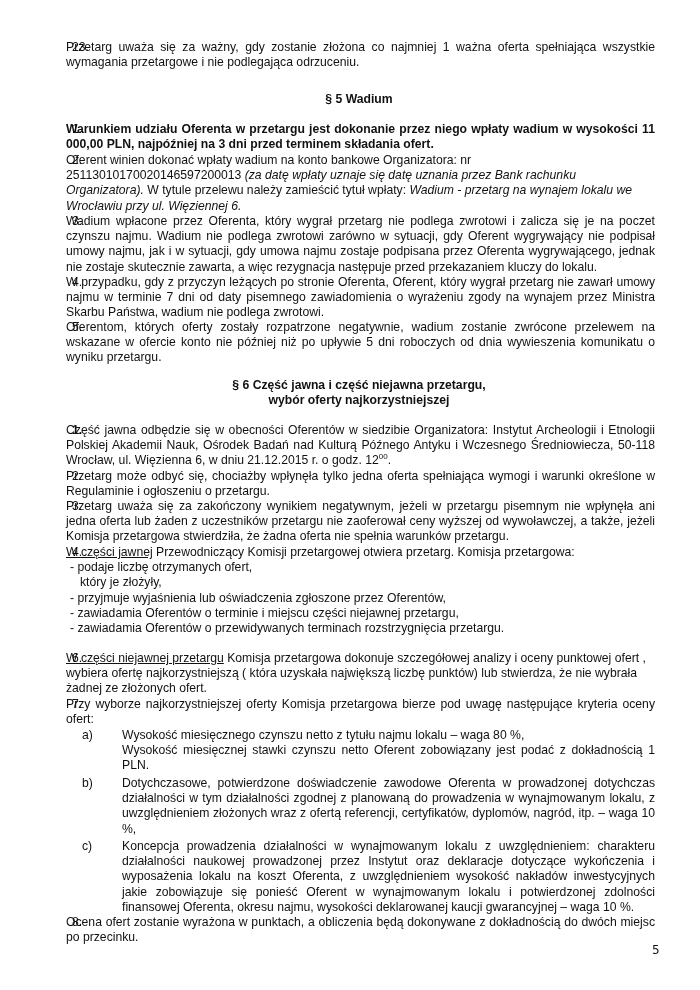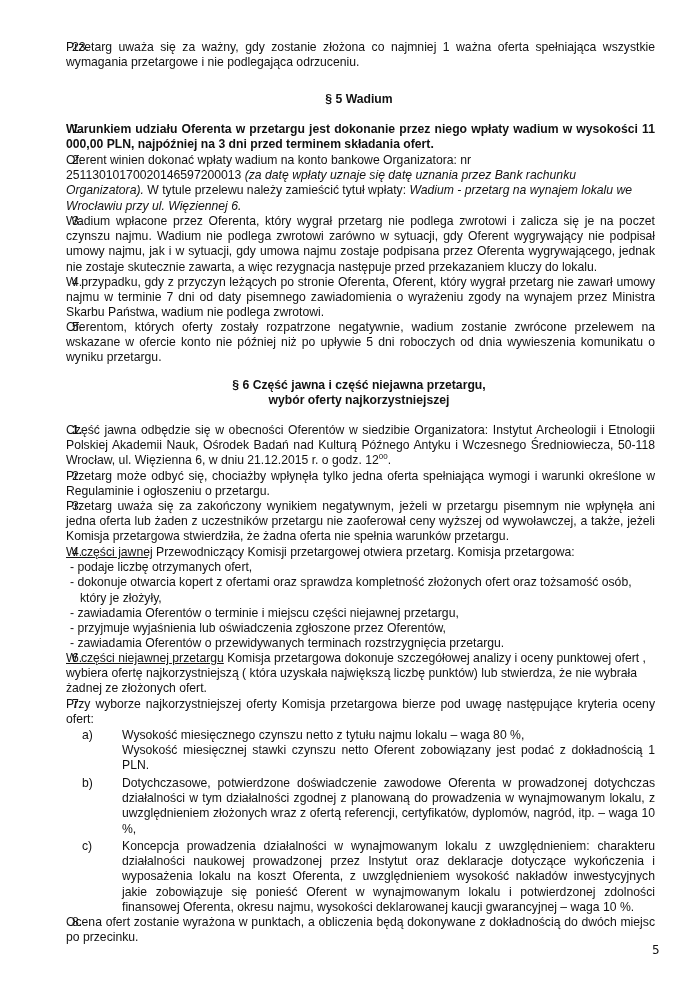--- a/index.html
+++ b/index.html
@@ -81,24 +81,23 @@
 
   <div class="item" style="top:499px;">
     <span class="num">3.</span>
     <div class="txt">Przetarg uważa się za zakończony wynikiem negatywnym, jeżeli w przetargu pisemnym nie wpłynęła ani jedna oferta lub żaden z uczestników przetargu nie zaoferował ceny wyższej od wywoławczej, a także, jeżeli Komisja przetargowa stwierdziła, że żadna oferta nie spełnia warunków przetargu.</div>
   </div>
 
   <div class="item" style="top:545px;">
     <span class="num">4.</span>
     <div class="txt noj"><span class="ul">W części jawnej</span><span> Przewodniczący Komisji przetargowej otwiera przetarg. Komisja przetargowa:</span></div>
     <div class="dash">- podaje liczbę otrzymanych ofert,</div>
-    <div class="dash">- dokonuje otwarcia kopert z ofertami oraz sprawdza kompletność złożonych ofert oraz tożsamość osób,</div>
     <div class="dash-cont">który je złożyły,</div>
+    <div class="dash">- przyjmuje wyjaśnienia lub oświadczenia zgłoszone przez Oferentów,</div>
     <div class="dash">- zawiadamia Oferentów o terminie i miejscu części niejawnej przetargu,</div>
-    <div class="dash">- przyjmuje wyjaśnienia lub oświadczenia zgłoszone przez Oferentów,</div>
     <div class="dash">- zawiadamia Oferentów o przewidywanych terminach rozstrzygnięcia przetargu.</div>
   </div>
 
   <div class="item" style="top:651px;">
     <span class="num">6.</span>
     <div class="txt noj"><span class="ul">W części niejawnej przetargu</span><span> Komisja przetargowa dokonuje szczegółowej analizy i oceny punktowej ofert , wybiera ofertę najkorzystniejszą  ( która uzyskała największą liczbę punktów) lub stwierdza, że nie wybrała żadnej ze złożonych ofert.</span></div>
   </div>
 
   <div class="item" style="top:697px;">
     <span class="num">7.</span>

